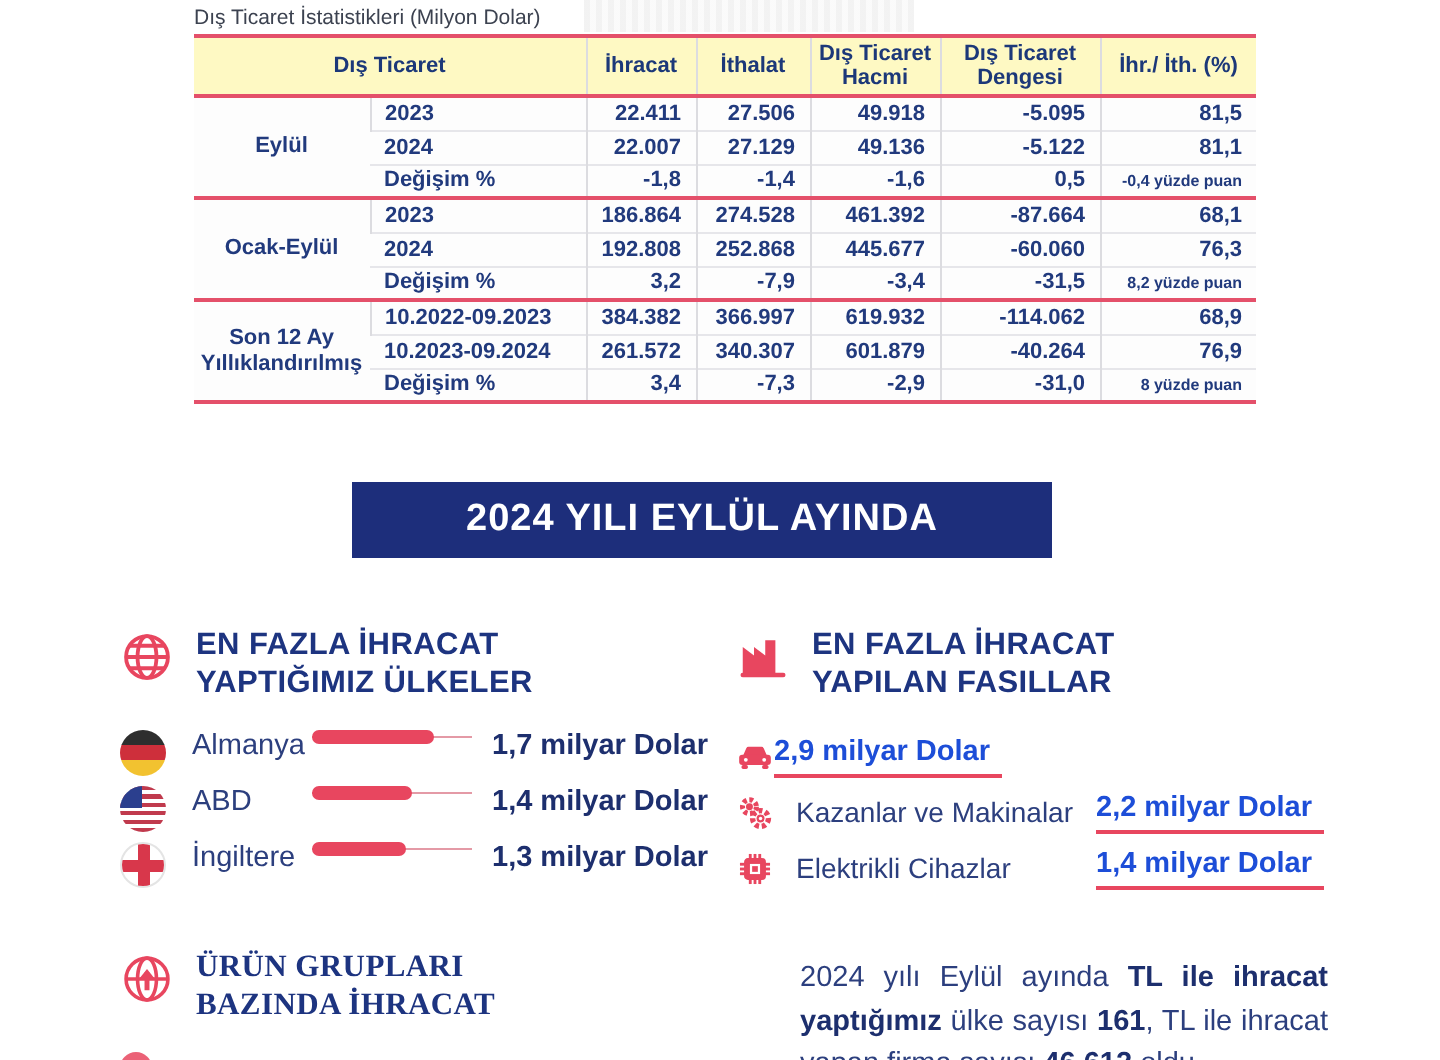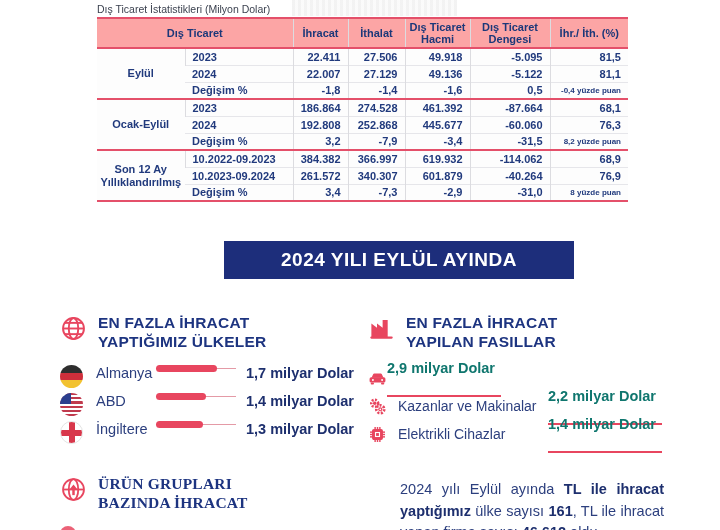--- a/index.html
+++ b/index.html
@@ -21,21 +21,21 @@
   .table-title {
     position:absolute; left:97px; top:3px; font-size:10.5px; color:#3c4250;
   }
   .stat-table {
     position:absolute; left:97px; top:17px; width:531px;
     border-collapse:collapse; table-layout:fixed;
     border-top:2px solid #e4506a; border-bottom:2px solid #e4506a;
     font-size:11px; color:#213a7d;
   }
   .stat-table th {
-    background:#fca5a5; font-weight:bold; font-size:11px; color:#1c3879;
+    background:#fef9c3; font-weight:bold; font-size:11px; color:#1c3879;
     height:30px; line-height:12px; text-align:center; vertical-align:middle;
     border-bottom:2px solid #e4506a;
   }
   .stat-table td {
     background:#fdfdfd; height:17px; vertical-align:middle;
     border-top:1px solid #e6e6ea; font-weight:600;
   }
   .stat-table th + th, .stat-table td + td { border-left:1px solid #dcdce0; }
   .stat-table tr.first-row td { border-top:none; }
   .stat-table tr.group-start td { border-top:2px solid #e4506a; }
@@ -45,21 +45,21 @@
   .stat-table td.period { text-align:left; padding-left:7px; font-weight:bold; }
   .stat-table td.num { text-align:right; padding-right:7px; }
   .stat-table td.small-note { font-size:8px; font-weight:600; }
   .source-note {
     position:absolute; left:97px; top:201px; font-size:10px; color:#4b4f5c;
   }
 
   
   .banner {
     position:absolute; left:176px; top:241px; width:350px; height:38px;
-    background:#1d2e7b; display:flex; align-items:center; justify-content:center;margin-left:48px;
+    background:#1d2e7b; display:flex; align-items:center; justify-content:center;
   }
   .banner span {
     color:#ffffff; font-weight:bold; font-size:19px; letter-spacing:.5px;
   }
 
   
   .section-head { position:absolute; display:flex; gap:11px; align-items:flex-start; }
   .section-head .head-icon { width:27px; height:27px; color:#e8465f; flex:0 0 auto; margin-top:2px; }
   .section-head .head-text {
     font-weight:bold; font-size:15.5px; line-height:19px; color:#1d3480; letter-spacing:.2px;
@@ -78,22 +78,22 @@
   .bar-track { width:80px; margin-left:2px; position:relative; height:7px; display:flex; align-items:center; }
   .bar-line { position:absolute; left:0; right:0; top:3px; height:1px; background:#e49aa6; }
   .bar-fill { position:relative; height:7px; border-radius:4px; background:#e8465f; }
   .country-value { margin-left:10px; font-weight:bold; font-size:14.5px; color:#1d2f6e; white-space:nowrap; }
 
   
   .chapter-row { position:absolute; left:368px; display:flex; align-items:center; height:24px; }
   .chapter-icon { width:19px; height:19px; color:#e8465f; flex:0 0 auto; }
   .chapter-name { width:150px; margin-left:11px; font-size:14px; color:#2c3f7e; }
   .chapter-value {
-    width:114px; font-weight:bold; font-size:14.5px; color:#0f766e; white-space:nowrap;
-    border-bottom:2px solid #e8465f; padding-bottom:19px;
+    width:114px; font-weight:bold; font-size:14.5px; color:#1d4ed8; white-space:nowrap;
+    border-bottom:2px solid #e8465f; padding-bottom:3px;
   }
 
   
   .tl-paragraph {
     position:absolute; left:400px; top:479px; width:264px;
     font-size:14.5px; line-height:21.5px; color:#2c3f7e; text-align:justify;
   }
   .tl-paragraph .b { font-weight:bold; color:#1d2f6e; }
 
   .bottom-sliver {

